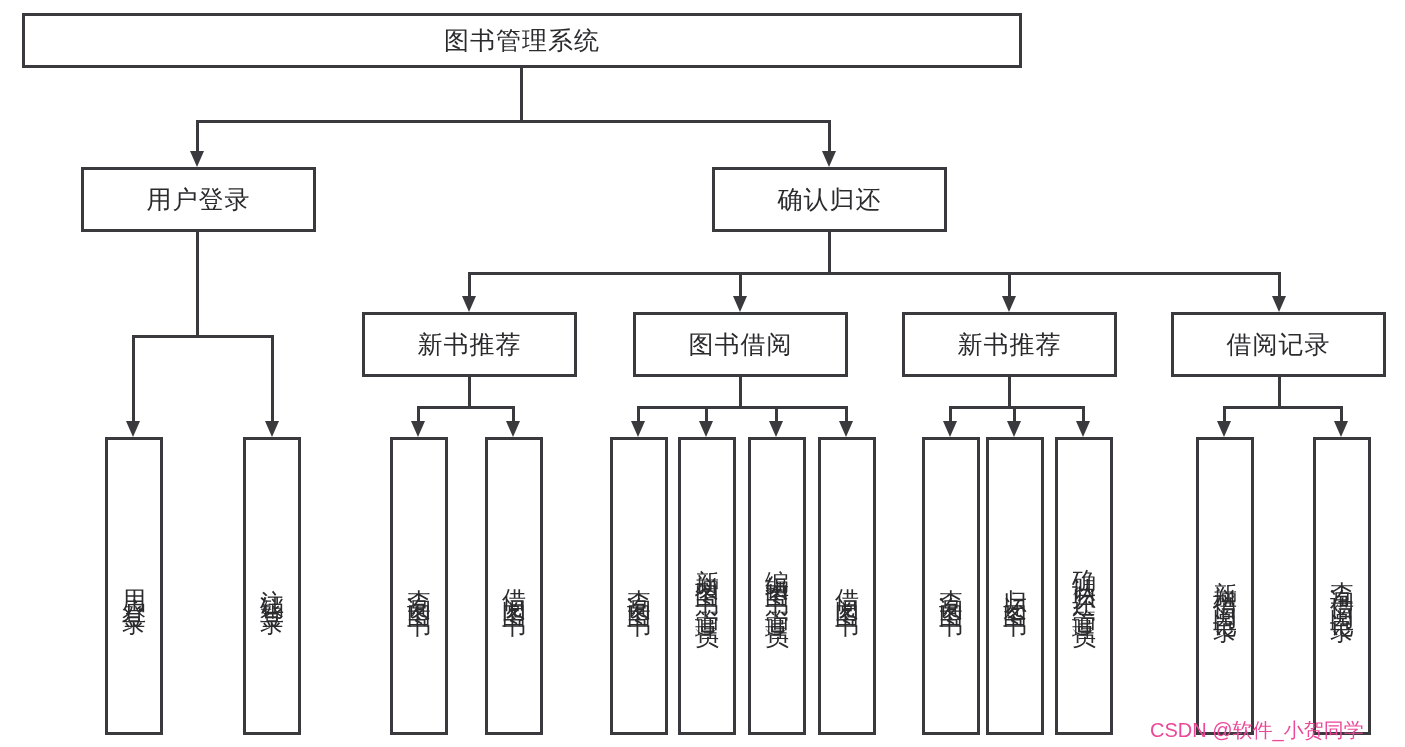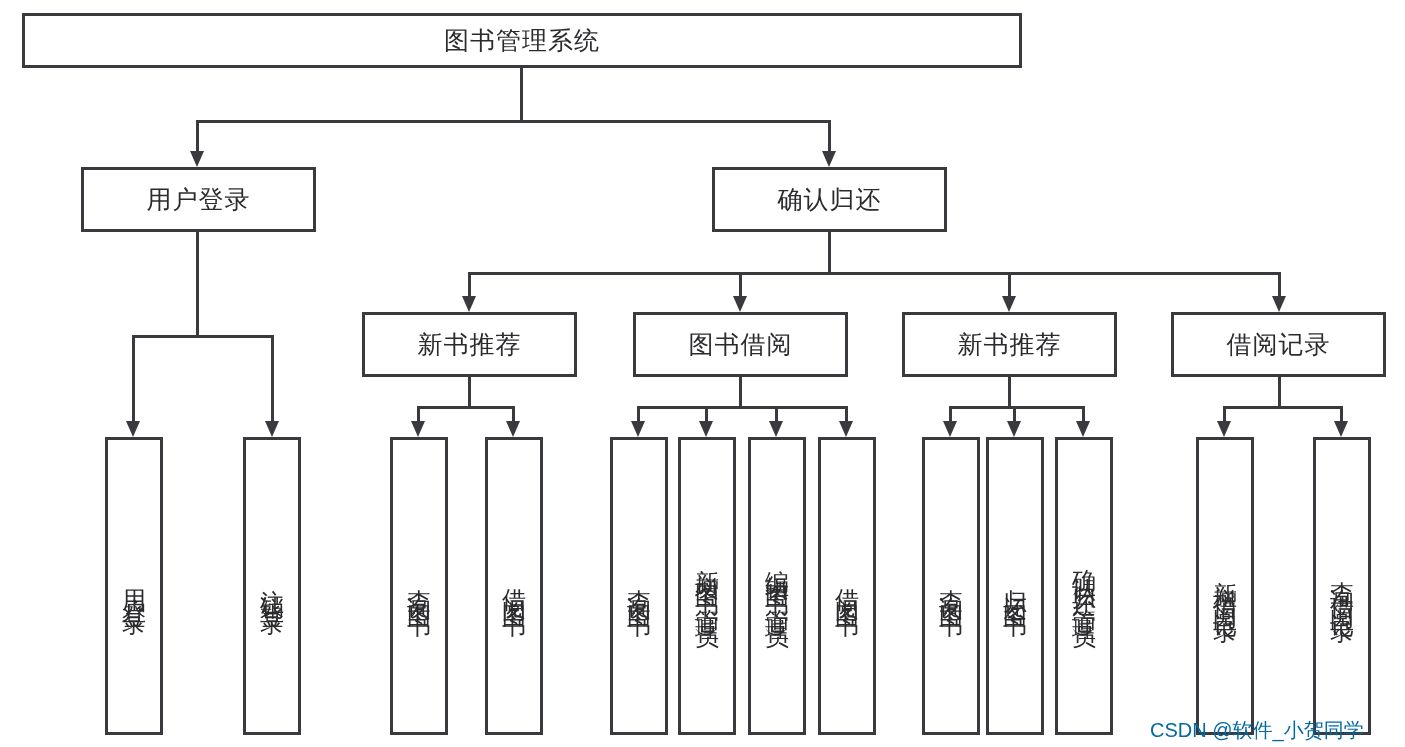--- a/index.html
+++ b/index.html
@@ -17,21 +17,21 @@
     font-size:24px;letter-spacing:8px;line-height:1;
   }
   .line{position:absolute;background:#3a3a3e;z-index:1;}
   .arrow{
     position:absolute;width:0;height:0;z-index:1;
     border-left:7px solid transparent;border-right:7px solid transparent;
     border-top:16px solid #3a3a3e;
   }
   .watermark{
     position:absolute;left:1150px;top:717px;width:252px;
-    color:#0369a1;font-size:20px;z-index:5;white-space:nowrap;
+    color:#ec4899;font-size:20px;z-index:5;white-space:nowrap;
   }
 </style>
 </head>
 <body>
 
 <div class="stage">
 
   <div class="box hbox" style="left:22px;top:13px;width:1000px;height:55px">
     <span class="label">图书管理系统</span>
   </div>

